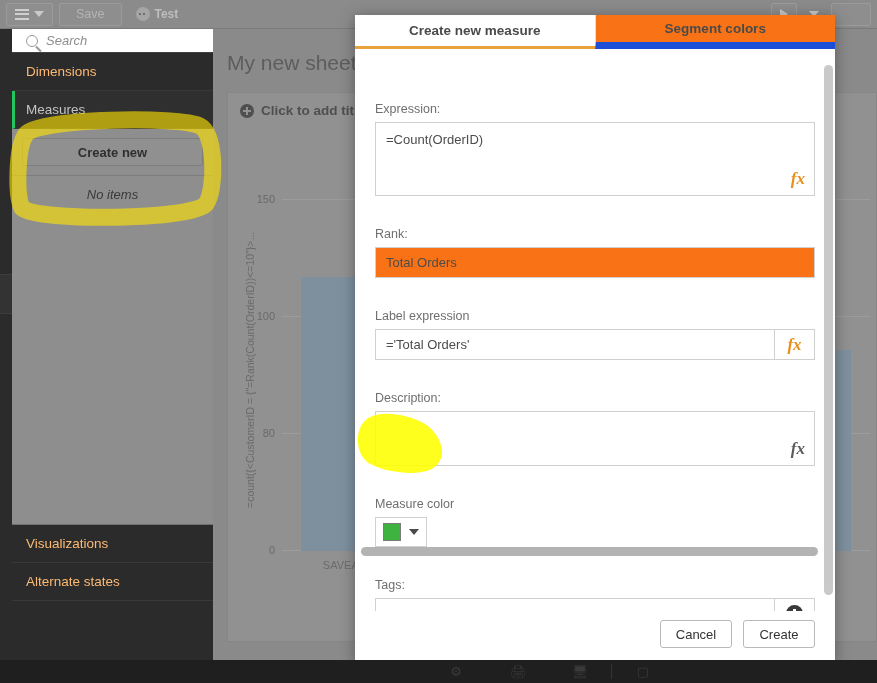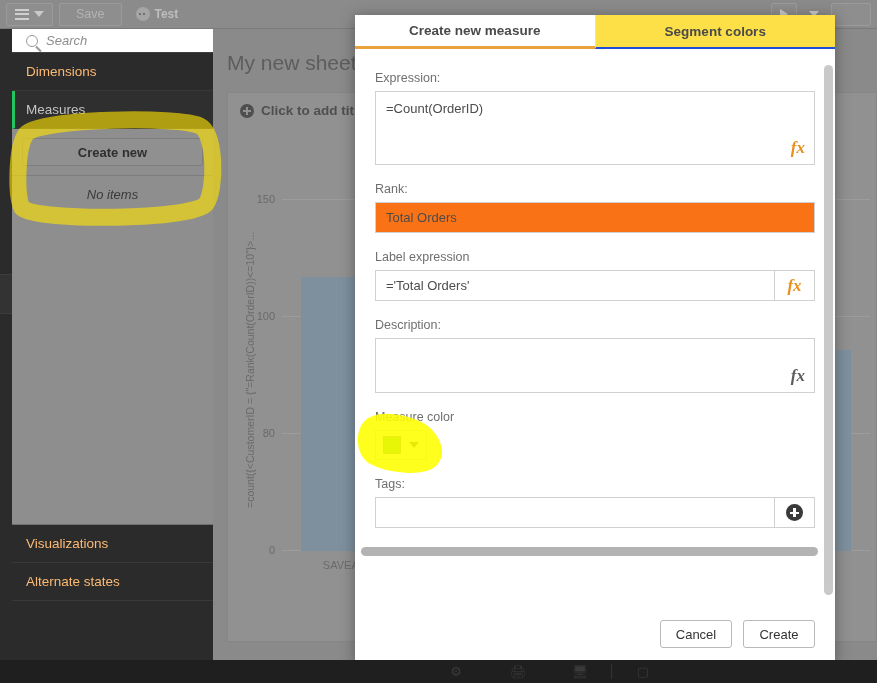--- a/index.html
+++ b/index.html
@@ -167,32 +167,32 @@
     position: absolute; left: 355px; top: 15px; width: 480px; height: 648px;
     background: #fff;
     box-shadow: 0 2px 14px rgba(0,0,0,0.35);
     display: flex; flex-direction: column;
     z-index: 30;
   }
   .modal-tabs { display: flex; height: 34px; flex: none; }
   .mtab {
     flex: 1; display: flex; align-items: center; justify-content: center;
     font-size: 13.5px; font-weight: bold; color: #4a4a4a;
-    background: #fde047; border-bottom: 2px solid #1d4ed8;
+    background: #f97316; border-bottom: 7px solid #1d4ed8;
     border-left: 1px solid #e0e0e0;
   }
   .mtab:first-child { border-left: none; }
   .mtab.sel {
     background: #fff; border-bottom: 3px solid #e8a33d;
   }
   .modal-body {
     flex: 1; padding: 22px 20px 0 20px; overflow: hidden; position: relative;
   }
   .fld { margin-bottom: 17px; }
-  .fld-label { font-size: 12.5px; color: #6f6f6f; margin-bottom: 6px; }
+  .fld-label { font-size: 12.5px; color: #6f6f6f; margin-bottom: 6px; margin-top: 31px; }
   .ta-box {
     border: 1px solid #d0d0d0; height: 74px; position: relative;
     background: #fff;
   }
   .ta-text {
     padding: 9px 10px; font-size: 13px; color: #4c4c4c;
   }
   .fx {
     position: absolute; right: 9px; bottom: 6px;
     font-family: "Liberation Serif", serif; font-style: italic; font-weight: bold;

